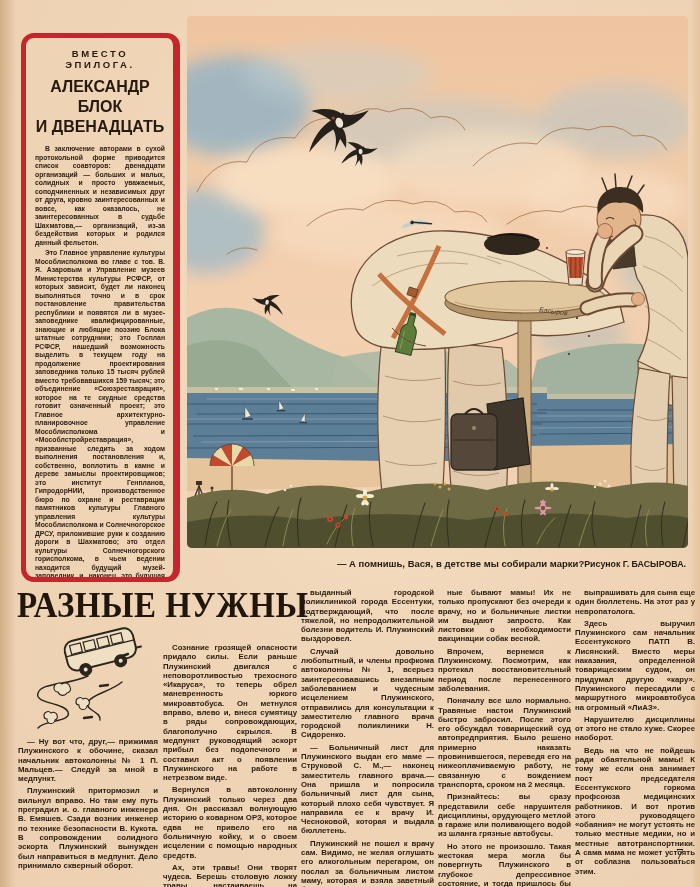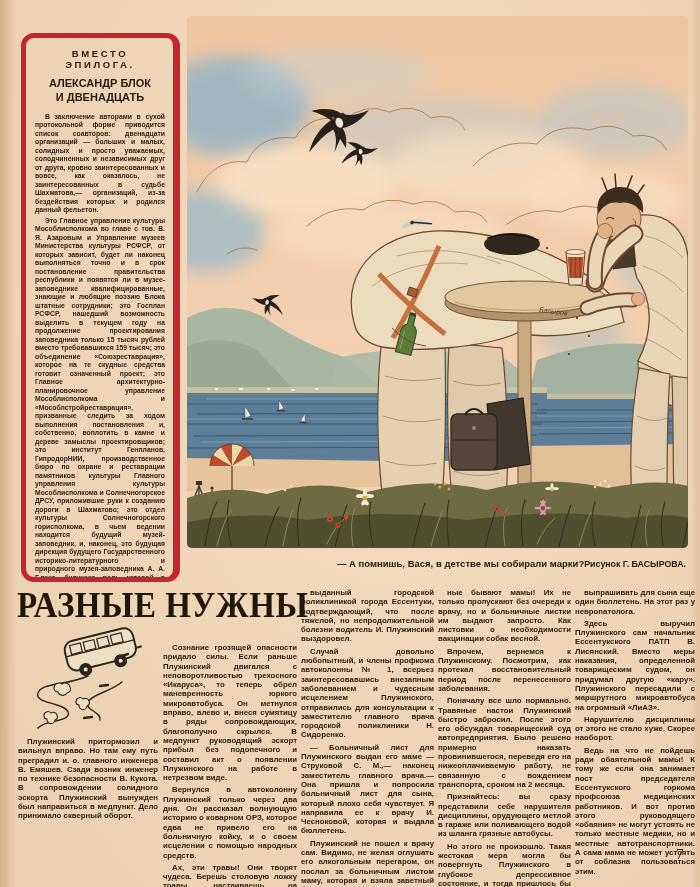--- a/index.html
+++ b/index.html
@@ -16,21 +16,21 @@
   .epibox{
     left:21px;top:33px;width:159px;height:549px;box-sizing:border-box;
     border:5px solid #c4262b;border-right-width:7px;border-radius:13px;
     padding:8px 8px 18px 9px;overflow:hidden;
   }
   .epibox .kicker{
     font-weight:bold;font-size:9.5px;letter-spacing:2.6px;color:#26190f;
     text-align:center;margin:2px 0 7px;
   }
   .epibox .btitle{
-    font-weight:bold;font-size:11px;line-height:1.25;color:#26190f;
+    font-weight:bold;font-size:16px;line-height:1.25;color:#26190f;
     text-align:center;margin:0 0 8px;
   }
   .epibox .paras p{
     margin:0 0 2px;text-indent:10px;text-align:justify;
     font-weight:bold;font-size:6.8px;line-height:8.5px;color:#2b1d12;
   }
   
   .illo{left:187px;top:16px;width:501px;height:532px;border-radius:5px;overflow:hidden;
         box-shadow:0 0 0 1px rgba(120,85,55,.25) inset;}
   .caprow{left:187px;top:558px;width:501px;display:flex;justify-content:flex-end;align-items:baseline;}
@@ -480,20 +480,21 @@
   </g>
   <g stroke="#2b251d" stroke-width="2.4" stroke-linecap="round">
     <line x1="74" y1="60" x2="82" y2="59"></line>
         <line x1="58" y1="92" x2="66" y2="91"></line>
         <line x1="96" y1="30" x2="102" y2="28"></line>
   </g>
 </svg>
 </div>
 
 <div class="abs col c1">
+    <p>— Ну вот что, друг,— прижимая Плужинского к обочине, сказал начальник автоколонны № 1 П. Мальцев.— Следуй за мной в медпункт.</p>
     <p>Плужинский притормозил и вильнул вправо. Но там ему путь преградил и. о. главного инженера В. Емяшев. Сзади возник инженер по технике безопасности В. Кукота. В сопровождении солидного эскорта Плужинский вынужден был направиться в медпункт. Дело принимало скверный оборот.</p>
   </div>
 <div class="abs col c2">
     <p>Сознание грозящей опасности придало силы. Если раньше Плужинский двигался с неповоротливостью трехосного «Икаруса», то теперь обрел маневренность юркого микроавтобуса. Он метнулся вправо, влево и, внеся сумятицу в ряды сопровождающих, благополучно скрылся. В медпункт руководящий эскорт прибыл без подопечного и составил акт о появлении Плужинского на работе в нетрезвом виде.</p>
     <p>Вернулся в автоколонну Плужинский только через два дня. Он рассказал волнующую историю о коварном ОРЗ, которое едва не привело его на больничную койку, и о своем исцелении с помощью народных средств.</p>
     <p>Ах, эти травы! Они творят чудеса. Берешь столовую ложку травы, настаиваешь на «Перцовке», пьешь натощак. Всю хворь, разумеется, как рукой. Вот и больничный лист,</p>
   </div>
 <div class="abs col c3">
     <p>выданный городской поликлиникой города Ессентуки, подтверждающий, что после тяжелой, но непродолжительной болезни водитель И. Плужинский выздоровел.</p>
     <p>Случай довольно любопытный, и члены профкома автоколонны № 1, всерьез заинтересовавшись внезапным заболеванием и чудесным исцелением Плужинского, отправились для консультации к заместителю главного врача городской поликлиники Н. Сидоренко.</p>

